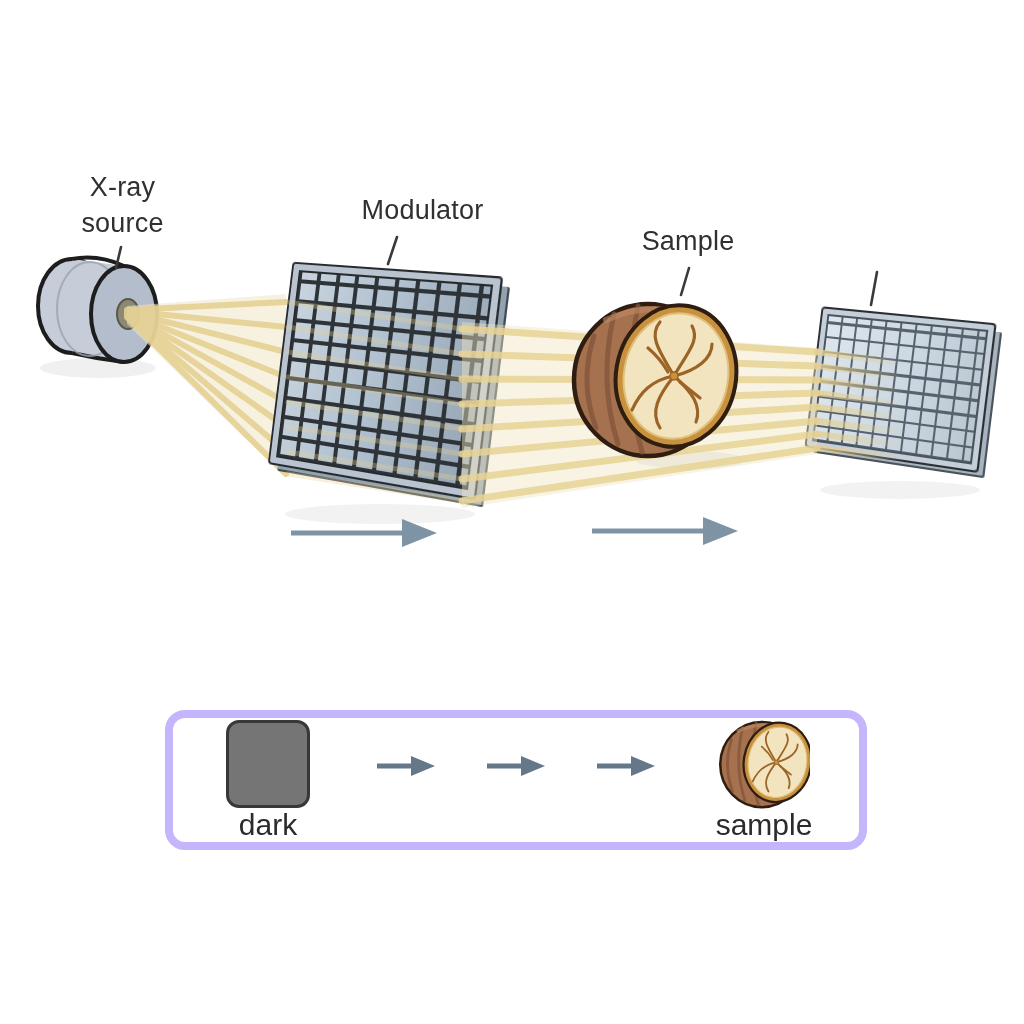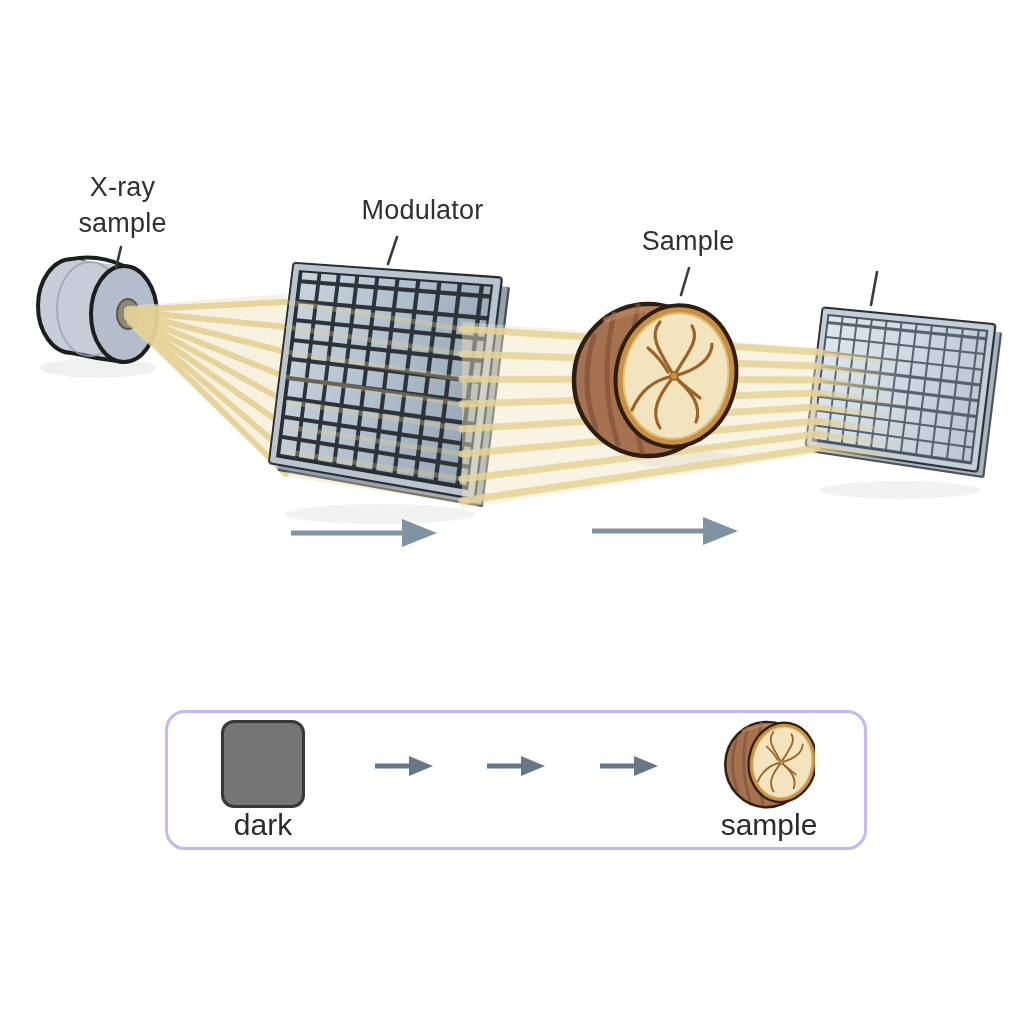--- a/index.html
+++ b/index.html
@@ -36,21 +36,21 @@
     background-image:
       repeating-linear-gradient(90deg,#57626e 0px,#57626e 2.5px,transparent 2.5px,transparent 15px),
       repeating-linear-gradient(0deg,#57626e 0px,#57626e 2.5px,transparent 2.5px,transparent 14.8px),
       linear-gradient(100deg,rgba(255,255,255,.35) 0%,rgba(255,255,255,0) 50%,rgba(40,50,60,.12) 100%);
     box-shadow:inset 0 0 0 2px #4a545e, 7px 5px 0 -1px #a7b4bf, 8px 6px 0 0 #4a525a;
     transform:perspective(900px) rotate(7deg) rotateY(-18deg);
   }
 
   
   #legend{position:absolute;left:165px;top:710px;width:702px;height:140px;z-index:6;
-          background:#ffffff;border:3px solid #c4b5fd;border-radius:20px;
+          background:#ffffff;border:8px solid #c4b5fd;border-radius:20px;
           display:flex;align-items:center;justify-content:space-between;
           padding:0 36px;box-sizing:border-box;}
   .leg-item{display:flex;flex-direction:column;align-items:center;width:118px;}
   .leg-iconbox{height:88px;display:flex;align-items:center;justify-content:center;}
   .leg-label{margin-top:2px;font-size:30px;color:#2b2b2b;line-height:1;}
   .leg-arrow{flex:0 0 auto;margin-top:-28px;}
   #dark-square{width:78px;height:82px;background:#757575;border:3px solid #383838;border-radius:13px;}
   #ref-grid{width:74px;height:80px;border:3px solid #2f2f2f;border-radius:10px;
     background-color:#e2e9f0;
     background-image:
@@ -179,21 +179,21 @@
     <g fill="#7e93a4" stroke="#7e93a4">
       <line x1="291" y1="533" x2="404" y2="533" stroke-width="5"></line>
       <polygon points="402,519 437,533 402,547" stroke="none"></polygon>
     </g>
     <g fill="#7e93a4" stroke="#7e93a4">
       <line x1="592" y1="531" x2="705" y2="531" stroke-width="5"></line>
       <polygon points="703,517 738,531 703,545" stroke="none"></polygon>
     </g>
   </svg>
 
-  <div class="dlabel" id="lbl-source">X-ray sample</div>
+  <div class="dlabel" id="lbl-source">X-ray source</div>
   <div class="dlabel" id="lbl-modulator">Modulator</div>
   <div class="dlabel" id="lbl-sample">Sample</div>
 
   <div id="legend">
 
     <div class="leg-item">
       <div class="leg-iconbox">
           <div id="dark-square"></div>
         </div>
       <div class="leg-label">dark</div>

